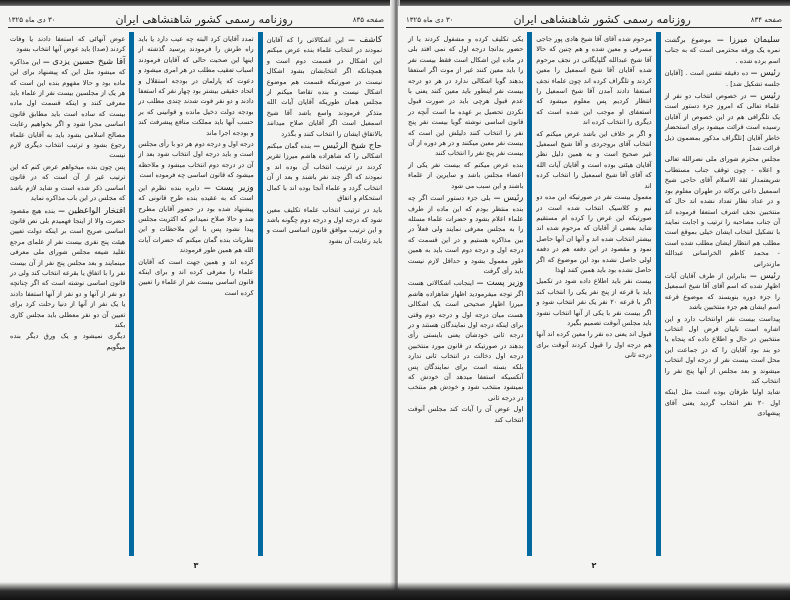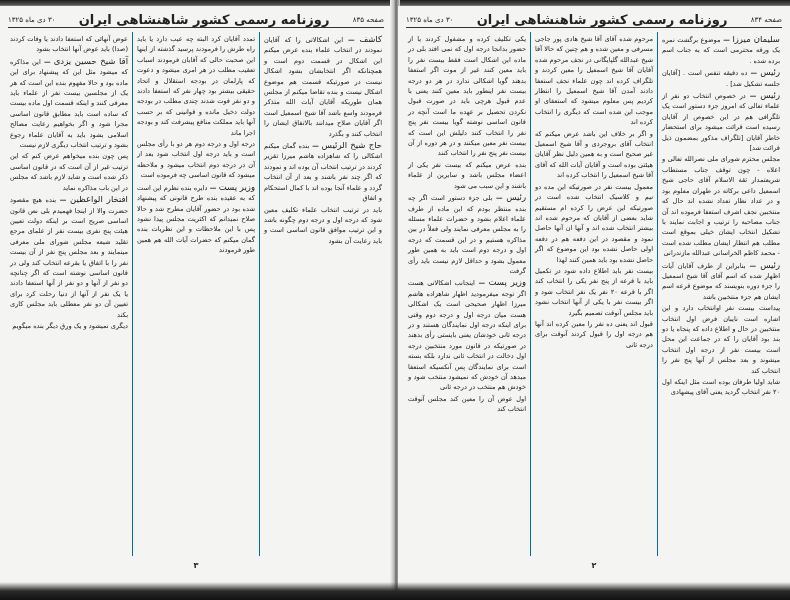--- a/index.html
+++ b/index.html
@@ -10,25 +10,25 @@
   .scan-shadow-bottom { position: absolute; left: 0; bottom: 0; width: 790px; height: 18px;
     background: linear-gradient(to top, #111 0%, #2a2a2a 50%, rgba(233,233,233,0) 100%); }
   .page { position: absolute; top: 6px; height: 582px; background: #f4f4f2; }
   .page.left { left: 0; width: 392px; }
   .page.right { left: 398px; width: 392px; }
   .spine { position: absolute; left: 390px; top: 0; width: 10px; height: 600px;
     background: linear-gradient(to right, #f4f4f2 0%, #bdbdbd 40%, #6a6a6a 60%, #d8d8d8 100%); }
   .page-header { position: absolute; top: 8px; left: 8px; right: 8px; height: 14px;
     display: flex; justify-content: space-between; align-items: center; direction: rtl;
     font-size: 7px; color: #222; border-bottom: 1.5px solid #333; padding-bottom: 2px; }
-  .page-header .ph-title { font-size: 13px; font-weight: bold; }
+  .page-header .ph-title { font-size: 11px; font-weight: normal; }
   .columns { position: absolute; top: 26px; left: 6px; right: 6px; bottom: 32px;
     display: flex; flex-direction: row-reverse; gap: 0; }
   .col { flex: 1; direction: rtl; padding: 2px 4px; font-size: 6.6px; line-height: 10.4px;
-    text-align: justify; overflow: hidden; border-left: 1px solid #0369a1; }
+    text-align: justify; overflow: hidden; border-left: 5px solid #0369a1; }
   .col:last-child { border-left: none; }
   .col p { margin-bottom: 1px; text-indent: 0; }
   .speaker { font-weight: normal; font-size: 8.5px; }
   .dash { font-weight: bold; }
   .page-number { position: absolute; bottom: 18px; left: 0; right: 0; text-align: center;
     font-size: 8px; font-weight: bold; color: #222; }
 </style>
 </head>
 <body>
 
@@ -43,20 +43,21 @@
   <div class="columns">
     <div class="col">
         <p><span class="speaker">کاشف</span><span class="dash"> — </span><span>این اشکالاتی را که آقایان نمودند در انتخاب علماء بنده عرض میکنم این اشکال در قسمت دوم است و همچنانکه اگر انتخابشان بشود اشکال نیست در صورتیکه قسمت هم موضوع اشکال نیست و بنده تقاضا میکنم از مجلس همان طوریکه آقایان آیات الله متذکر فرمودند واسع باشد آقا شیخ اسمعیل است اگر آقایان صلاح میدانند بالاتفاق ایشان را انتخاب کنند و بگذرد</span></p>
         <p><span class="speaker">حاج شیخ الرئیس</span><span class="dash"> — </span><span>بنده گمان میکنم اشکالی را که شاهزاده هاشم میرزا تقریر کردند در ترتیب انتخاب آن بوده اند و نمودند که اگر چند نفر باشند و بعد از آن انتخاب گردد و علماء آنجا بوده اند با کمال استحکام و اتفاق</span></p>
         <p><span>باید در ترتیب انتخاب علماء تکلیف معین شود که درجه اول و درجه دوم چگونه باشد و این ترتیب موافق قانون اساسی است و باید رعایت آن بشود</span></p>
       </div>
     <div class="col">
         <p><span>تمدد آقایان کرد البته چه عیب دارد یا باید راه طرش را فرمودند پرسید گذشته از اینها این صحبت حالی که آقایان فرمودند اسباب تعقیب مطلب در هر امری میشود و دعوت که پارلمان در بودجه استقلال و اتحاد حقیقی بیشتر بود چهار نفر که استعفا دادند و دو نفر فوت شدند چندی مطلب در بودجه دولت دخیل مانده و قوانینی که بر حسب آنها باید مملکت منافع پیشرفت کند و بودجه اجرا ماند</span></p>
         <p><span>درجه اول و درجه دوم هر دو با رأی مجلس است و باید درجه اول انتخاب شود بعد از آن در درجه دوم انتخاب میشود و ملاحظه میشود که قانون اساسی چه فرموده است</span></p>
         <p><span class="speaker">وزیر پست</span><span class="dash"> — </span><span>دایره بنده نظرم این است که به عقیده بنده طرح قانونی که پیشنهاد شده بود در حضور آقایان مطرح شد و حالا صلاح نمیدانم که اکثریت مجلس پیدا نشود پس با این ملاحظات و این نظریات بنده گمان میکنم که حضرات آیات الله هم همین طور فرمودند</span></p>
+        <p><span>کرده اند و همین جهت است که آقایان علماء را معرفی کرده اند و برای اینکه قانون اساسی بیست نفر از علماء را تعیین کرده است</span></p>
       </div>
     <div class="col">
         <p><span>عوض آنهائی که استعفا دادند یا وفات کردند (صدا) باید عوض آنها انتخاب بشود</span></p>
         <p><span class="speaker">آقا شیخ حسین یزدی</span><span class="dash"> — </span><span>این مذاکره که میشود مثل این که پیشنهاد برای این ماده بود و حالا مفهوم بنده این است که هر یک از مجلسین بیست نفر از علماء باید معرفی کنند و اینکه قسمت اول ماده بیست که ساده است باید مطابق قانون اساسی مجرا شود و اگر بخواهیم رعایت مصالح اسلامی بشود باید به آقایان علماء رجوع بشود و ترتیب انتخاب دیگری لازم نیست</span></p>
         <p><span>پس چون بنده میخواهم عرض کنم که این ترتیب غیر از آن است که در قانون اساسی ذکر شده است و شاید لازم باشد که مجلس در این باب مذاکره نماید</span></p>
         <p><span class="speaker">افتخار الواعظین</span><span class="dash"> — </span><span>بنده هیچ مقصود حضرت والا از اینجا فهمیدم بلی نص قانون اساسی صریح است بر اینکه دولت تعیین هیئت پنج نفری بیست نفر از علمای مرجع تقلید شیعه مجلس شورای ملی معرفی مینمایند و بعد مجلس پنج نفر از آن بیست نفر را با اتفاق یا بقرعه انتخاب کند ولی در قانون اساسی نوشته است که اگر چنانچه دو نفر از آنها و دو نفر از آنها استعفا دادند یا یک نفر از آنها از دنیا رحلت کرد برای تعیین آن دو نفر معطلی باید مجلس کاری بکند</span></p>
         <p><span>دیگری نمیشود و یک ورق دیگر بنده میگویم</span></p>
       </div>
   </div>
   <div class="page-number">۳</div>
@@ -85,19 +86,19 @@
         <p><span>و اگر بر خلاف این باشد عرض میکنم که انتخاب آقای بروجردی و آقا شیخ اسمعیل غیر صحیح است و به همین دلیل نظر آقایان هیئتی بوده است و آقایان آیات الله که آقای آقا شیخ اسمعیل را انتخاب کرده اند</span></p>
         <p><span>معمول بیست نفر در صورتیکه این مده دو نیم و کلاسیک انتخاب شده است در صورتیکه این عرض را کرده ام مستقیم شاید بعضی از آقایان که مرحوم شده اند بیشتر انتخاب شده اند و آنها ان آنها حاصل نمود و مقصود در این دفعه هم در دفعه اولی حاصل نشده بود این موضوع که اگر حاصل نشده بود باید همین کنند لهذا</span></p>
         <p><span>بیست نفر باید اطلاع داده شود در تکمیل باید با قرعه از پنج نفر یکی را انتخاب کند اگر با قرعه ۲۰ نفر یک نفر انتخاب شود و اگر بیست نفر با یکی از آنها انتخاب نشود باید مجلس آنوقت تصمیم بگیرد</span></p>
         <p><span>قبول اند یعنی ده نفر را معین کرده اند آنها هم درجه اول را قبول کردند آنوقت برای درجه ثانی</span></p>
       </div>
     <div class="col">
         <p><span>یکی تکلیف کرده و مشغول کردند یا از حضور بدانجا درجه اول که نمی افتد بلی در ماده این اشکال است فقط بیست نفر را باید معین کنند غیر از موت اگر استعفا بدهند گویا اشکالی ندارد در هر دو درجه بیست نفر اینطور باید معین کنند یعنی با عدم قبول هرچی باید در صورت قبول نکردن تحصیل بر عهده ما است آنچه در قانون اساسی نوشته گویا بیست نفر پنج نفر را انتخاب کنند دلیلش این است که بیست نفر معین میکنند و در هر دوره از آن بیست نفر پنج نفر را انتخاب کنند</span></p>
         <p><span>بنده عرض میکنم که بیست نفر یکی از اعضاء مجلس باشد و سایرین از علماء باشند و این سبب می شود</span></p>
         <p><span class="speaker">رئیس</span><span class="dash"> — </span><span>بلی جزء دستور است اگر چه بنده منتظر بودم که این ماده از طرف علماء اعلام بشود و حضرات علماء مسئله را به مجلس معرفی نمایند ولی فعلاً در بین مذاکره هستیم و در این قسمت که درجه اول و درجه دوم است باید به همین طور معمول بشود و حداقل لازم نیست باید رأی گرفت</span></p>
         <p><span class="speaker">وزیر پست</span><span class="dash"> — </span><span>اینجانب اشکالاتی هست اگر توجه میفرمودید اظهار شاهزاده هاشم میرزا اظهار صحیحی است یک اشکالی هست میان درجه اول و درجه دوم وقتی برای اینکه درجه اول نمایندگان هستند و در درجه ثانی خودشان یعنی بایستی رأی بدهند در صورتیکه در قانون مورد منتخبین درجه اول دخالت در انتخاب ثانی ندارد بلکه بسته است برای نمایندگان پس آنکسیکه استعفا میدهد آن خودش که نمیشود منتخب شود و خودش هم منتخب در درجه ثانی</span></p>
-        <p><span>اول عوض آن را معین کند مجلس آنوقت انتخاب کند</span></p>
+        <p><span>اول عوض آن را آیات کند مجلس آنوقت انتخاب کند</span></p>
       </div>
   </div>
   <div class="page-number">۲</div>
 </div>
 
 <div class="scan-shadow-bottom"></div>
 
 </body></html>

